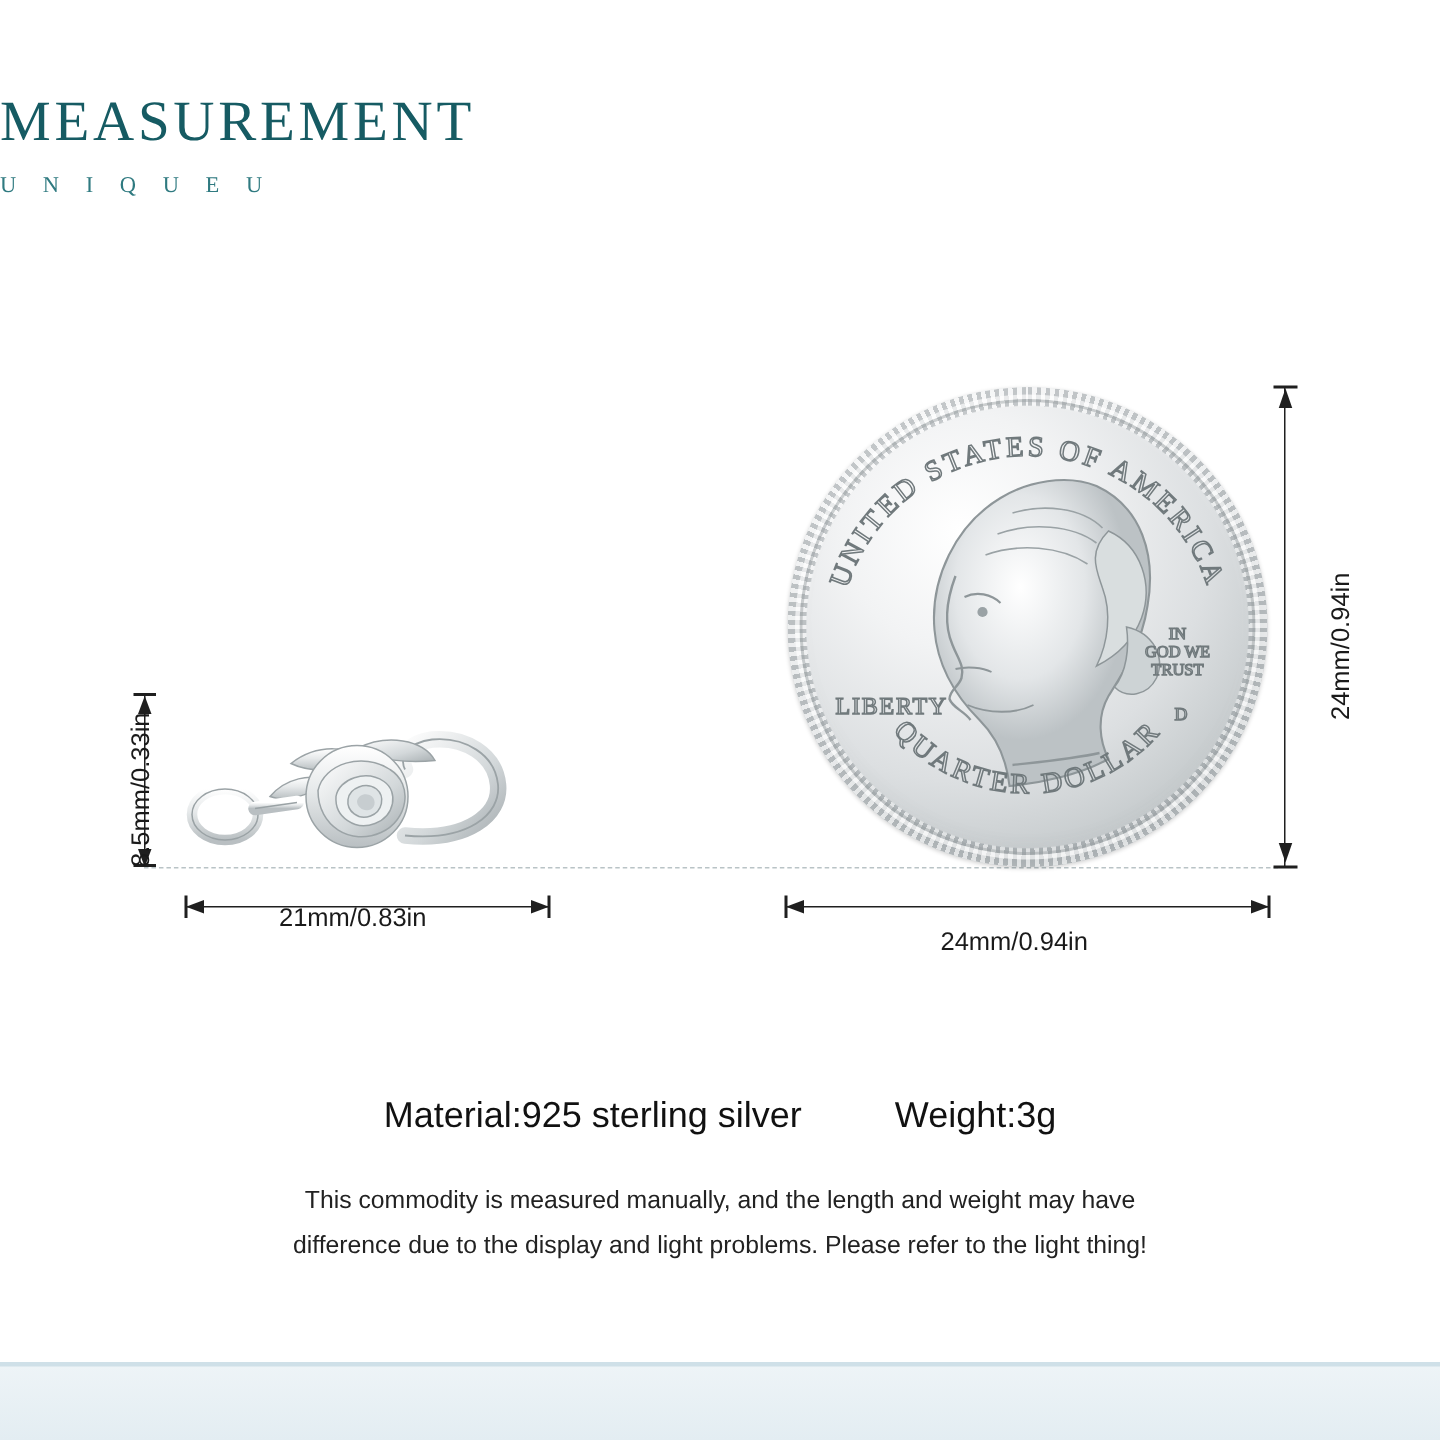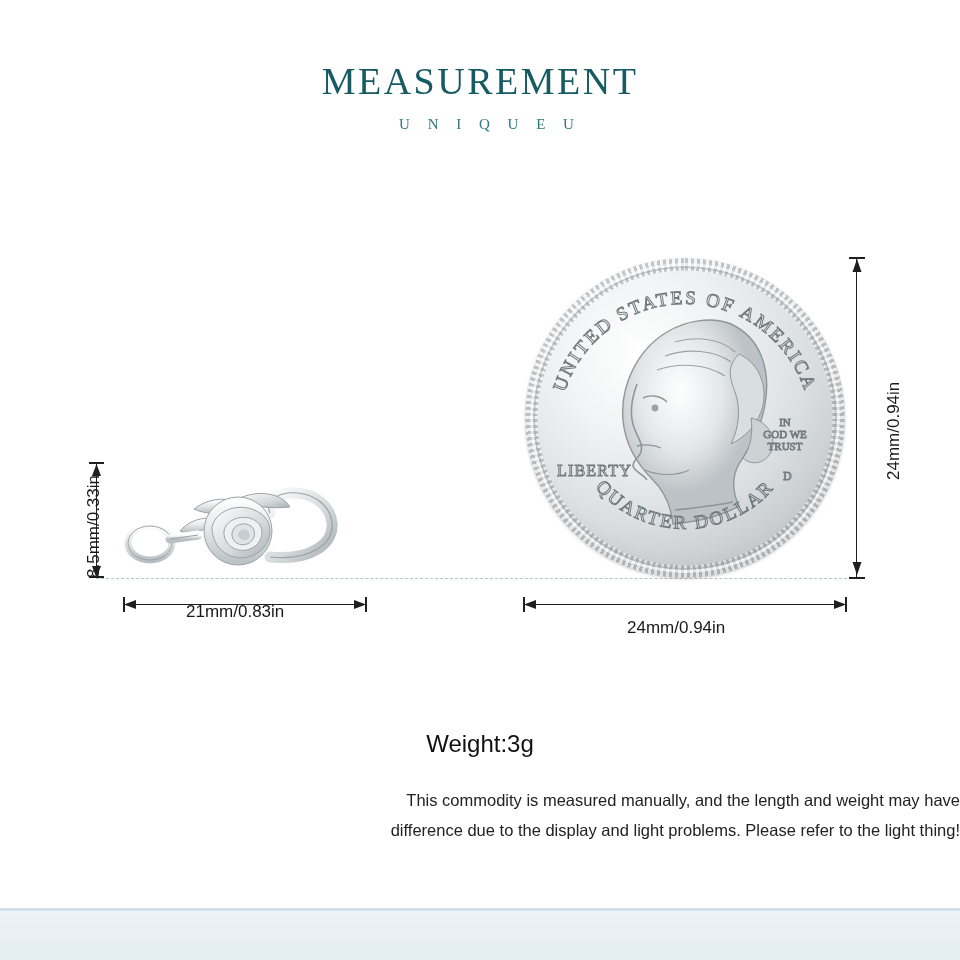--- a/index.html
+++ b/index.html
@@ -7,35 +7,34 @@
     width:960px;height:960px;
     background:#ffffff;
     font-family:"Liberation Sans", sans-serif;
     color:#1a1a1a;
     position:relative;
     overflow:hidden;
   }
   .page{position:relative;width:960px;height:960px;}
 
   
-  .header{position:absolute;top:62px;left:0;width:960px;text-align:center;}
+  .header{position:absolute;top:62px;left:0;width:960px;}
   .header .title{
     font-family:"Liberation Serif", serif;
     font-size:38px;
     letter-spacing:2.5px;
     color:#165b63;
     line-height:1;
   }
   .header .subtitle{
     margin-top:16px;
     font-size:15px;
     letter-spacing:7px;
     color:#2f7a80;
     font-family:"Liberation Serif", serif;
-    margin-left:20px;
   }
 
   
   .baseline{
     position:absolute;
     left:96px;top:578px;width:756px;height:0;
     border-top:1px dashed #b9c3c6;
   }
 
   
@@ -86,21 +85,21 @@
   
   .specs{
     position:absolute;left:0;top:730px;width:960px;
     display:flex;justify-content:center;gap:62px;
     font-size:24px;color:#111;
   }
 
   
   .disclaimer{
     position:absolute;left:0;top:785px;width:960px;
-    text-align:right;font-size:16.5px;line-height:30px;color:#222;
+    text-align:center;font-size:16.5px;line-height:30px;color:#222;
   }
   .disclaimer div{white-space:nowrap;}
 
   
   .band{position:absolute;left:0;bottom:0;width:960px;height:52px;
     background:linear-gradient(180deg,#eef4f7 0%, #e3edf2 100%);}
   .band .stripe{position:absolute;top:0;left:0;width:960px;height:3px;background:#cfe0e8;}
 </style>
 </head>
 <body>
@@ -242,20 +241,21 @@
   <div class="dim-line h-line" style="left:524px;top:604px;width:322px;"></div>
   <div class="tick" style="left:523px;top:597px;width:2px;height:15px;"></div>
   <div class="tick" style="left:845px;top:597px;width:2px;height:15px;"></div>
   <svg style="position:absolute;left:520px;top:597px;width:330px;height:15px;">
     <polygon points="4,7.5 16,3 16,12" fill="#1f1f1f"></polygon>
     <polygon points="326,7.5 314,3 314,12" fill="#1f1f1f"></polygon>
   </svg>
   <div class="label" style="left:627px;top:618px;">24mm/0.94in</div>
 
   <div class="specs">
+    <span>Material:925 sterling silver</span>
     <span>Weight:3g</span>
   </div>
 
   <div class="disclaimer">
     <div>This commodity is measured manually, and the length and weight may have</div>
     <div>difference due to the display and light problems. Please refer to the light thing!</div>
   </div>
 
   <div class="band">
     <div class="stripe"></div>

